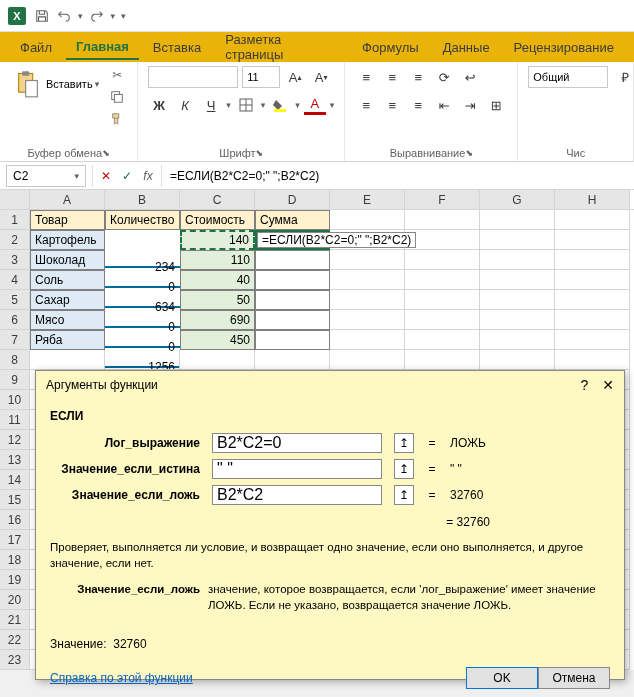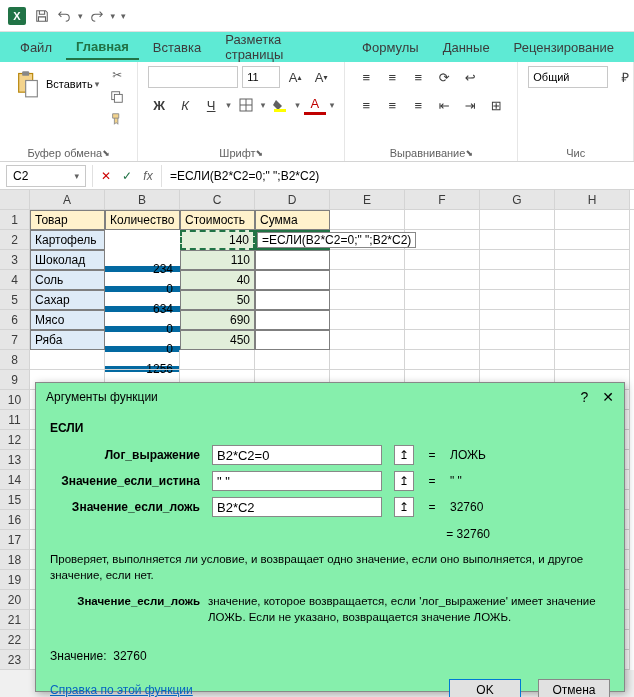--- a/index.html
+++ b/index.html
@@ -4,21 +4,21 @@
 <style>
 * { box-sizing: border-box; margin: 0; padding: 0; font-family: "Segoe UI", Tahoma, sans-serif; }
 body { background: #f0f0f0; width: 634px; height: 697px; overflow: hidden; font-size: 12px; }
 
 .titlebar { height: 32px; background: #fff; display: flex; align-items: center; padding: 0 8px; gap: 8px; border-bottom: 1px solid #e0e0e0; }
 .excel-logo { width: 18px; height: 18px; background: #217346; color: #fff; display: flex; align-items: center; justify-content: center; font-weight: bold; font-size: 11px; border-radius: 2px; }
 .qat { display: flex; gap: 6px; align-items: center; }
 .qat-icon { width: 16px; height: 16px; color: #616161; display: flex; align-items: center; justify-content: center; }
 .title-text { color: #9a9a9a; font-size: 12px; margin-left: 40px; }
 
-.tabs { height: 30px; background: #5eead4; display: flex; align-items: center; padding: 0 10px; gap: 4px; }
+.tabs { height: 30px; background: #eab308; display: flex; align-items: center; padding: 0 10px; gap: 4px; }
 .tab { padding: 4px 10px; font-size: 13px; color: #3c3c3c; cursor: pointer; }
 .tab.active { border-bottom: 2px solid #217346; font-weight: 600; color: #217346; }
 
 .ribbon { height: 100px; background: #fff; display: flex; border-bottom: 1px solid #d4d4d4; }
 .ribbon-group { border-right: 1px solid #e6e6e6; padding: 4px 10px 2px; display: flex; flex-direction: column; justify-content: space-between; }
 .ribbon-group-label { font-size: 11px; color: #616161; text-align: center; display: flex; align-items: center; justify-content: center; padding-top: 2px; }
 .ribbon-body { display: flex; align-items: flex-start; gap: 6px; flex: 1; }
 
 .paste-btn { display: flex; flex-direction: row; align-items: center; gap: 2px; padding: 2px; }
 .paste-icon { width: 32px; height: 32px; display: flex; align-items: center; justify-content: center; }
@@ -45,47 +45,47 @@
 
 .grid { background: #fff; position: relative; }
 .col-headers { display: flex; height: 20px; border-bottom: 1px solid #d4d4d4; }
 .corner { width: 30px; background: #e6e6e6; border-right: 1px solid #d4d4d4; }
 .col-h { width: 75px; background: #e6e6e6; border-right: 1px solid #d4d4d4; display: flex; align-items: center; justify-content: center; font-size: 12px; color: #3c3c3c; }
 .row { display: flex; height: 20px; }
 .row-h { width: 30px; background: #e6e6e6; border-right: 1px solid #d4d4d4; border-bottom: 1px solid #d4d4d4; display: flex; align-items: center; justify-content: center; font-size: 12px; color: #3c3c3c; }
 .cell { width: 75px; border-right: 1px solid #d4d4d4; border-bottom: 1px solid #d4d4d4; padding: 0 4px; font-size: 12px; display: flex; align-items: center; overflow: visible; white-space: nowrap; }
 .cell.hdr { background: #fff2cc; font-weight: 500; border: 1px solid #7f7f7f; justify-content: flex-start; }
 .cell.colA { background: #deebf7; border: 1px solid #7f7f7f; }
-.cell.colB { background: #fff2cc; border: 3px solid #0369a1; justify-content: flex-end; margin-top: 36px; }
+.cell.colB { background: #fff2cc; border: 1px solid #0369a1; justify-content: flex-end; margin-top: 36px; }
 .cell.colC { background: #e2efda; border: 1px solid #7f7f7f; justify-content: flex-end; }
 .cell.colD-row1 { background: #fff2cc; border: 1px solid #7f7f7f; }
 .cell.colD { border: 1px solid #7f7f7f; }
 .cell.marquee { border: 2px dashed #217346; }
 .cell.editing { border: 2px solid #217346; position: relative; }
 .cell.editing .formula-overflow { position: absolute; left: 0; top: 0; background: #fff; padding: 0 4px; height: 100%; display: flex; align-items: center; z-index: 5; border: 1px solid #888; white-space: nowrap; }
 
-.dialog { position: absolute; left: 35px; top: 382px; width: 590px; height: 310px; background: #86efac; border: 1px solid #888; box-shadow: 2px 2px 8px rgba(0,0,0,0.3); }
+.dialog { position: absolute; left: 35px; top: 370px; width: 590px; height: 310px; background: #fef9c3; border: 1px solid #888; box-shadow: 2px 2px 8px rgba(0,0,0,0.3); }
 .dlg-title { height: 28px; display: flex; align-items: center; padding: 0 10px; font-size: 12px; justify-content: space-between; }
 .dlg-title-right { display: flex; gap: 14px; align-items: center; font-size: 14px; }
 .dlg-body { padding: 6px 14px; font-size: 12px; }
 .dlg-fn { font-weight: bold; padding: 4px 0 10px; }
 .arg-row { display: flex; align-items: center; gap: 12px; margin-bottom: 6px; }
 .arg-label { width: 150px; text-align: right; font-weight: bold; }
-.arg-input { width: 170px; height: 20px; border: 1px solid #888; padding: 0 4px; font-size: 13px; background: #fff; }
+.arg-input { width: 170px; height: 20px; border: 1px solid #888; padding: 0 4px; font-size: 16px; background: #fff; }
 .arg-ref { width: 20px; height: 20px; border: 1px solid #888; background: #fff; display: flex; align-items: center; justify-content: center; }
 .arg-eq { width: 12px; text-align: center; }
 .arg-val { font-size: 12px; }
 .dlg-desc { padding: 10px 0; font-size: 11.5px; line-height: 1.4; }
 .dlg-argdesc { display: flex; gap: 8px; font-size: 11.5px; line-height: 1.4; padding-bottom: 10px; }
 .dlg-argdesc-l { width: 150px; text-align: right; font-weight: bold; }
 .dlg-argdesc-r { flex: 1; }
 .dlg-result { padding: 14px 0 10px; font-size: 12px; }
 .dlg-footer { display: flex; justify-content: space-between; align-items: center; padding: 0 14px 10px; }
 .dlg-link { color: #0563c1; text-decoration: underline; font-size: 12px; cursor: pointer; }
-.dlg-btns { display: flex; gap: 17px; margin-left: 36px; }
+.dlg-btns { display: flex; gap: 0; margin-left: 36px; }
 .dlg-btn { width: 72px; height: 22px; border: 1px solid #888; background: #e1e1e1; font-size: 12px; cursor: pointer; }
 .dlg-btn.primary { border: 1px solid #0078d4; }
 
 svg { display: block; }
 .chev { font-size: 9px; color: #616161; }
 </style>
 </head>
 <body>
 
 <div class="titlebar">

